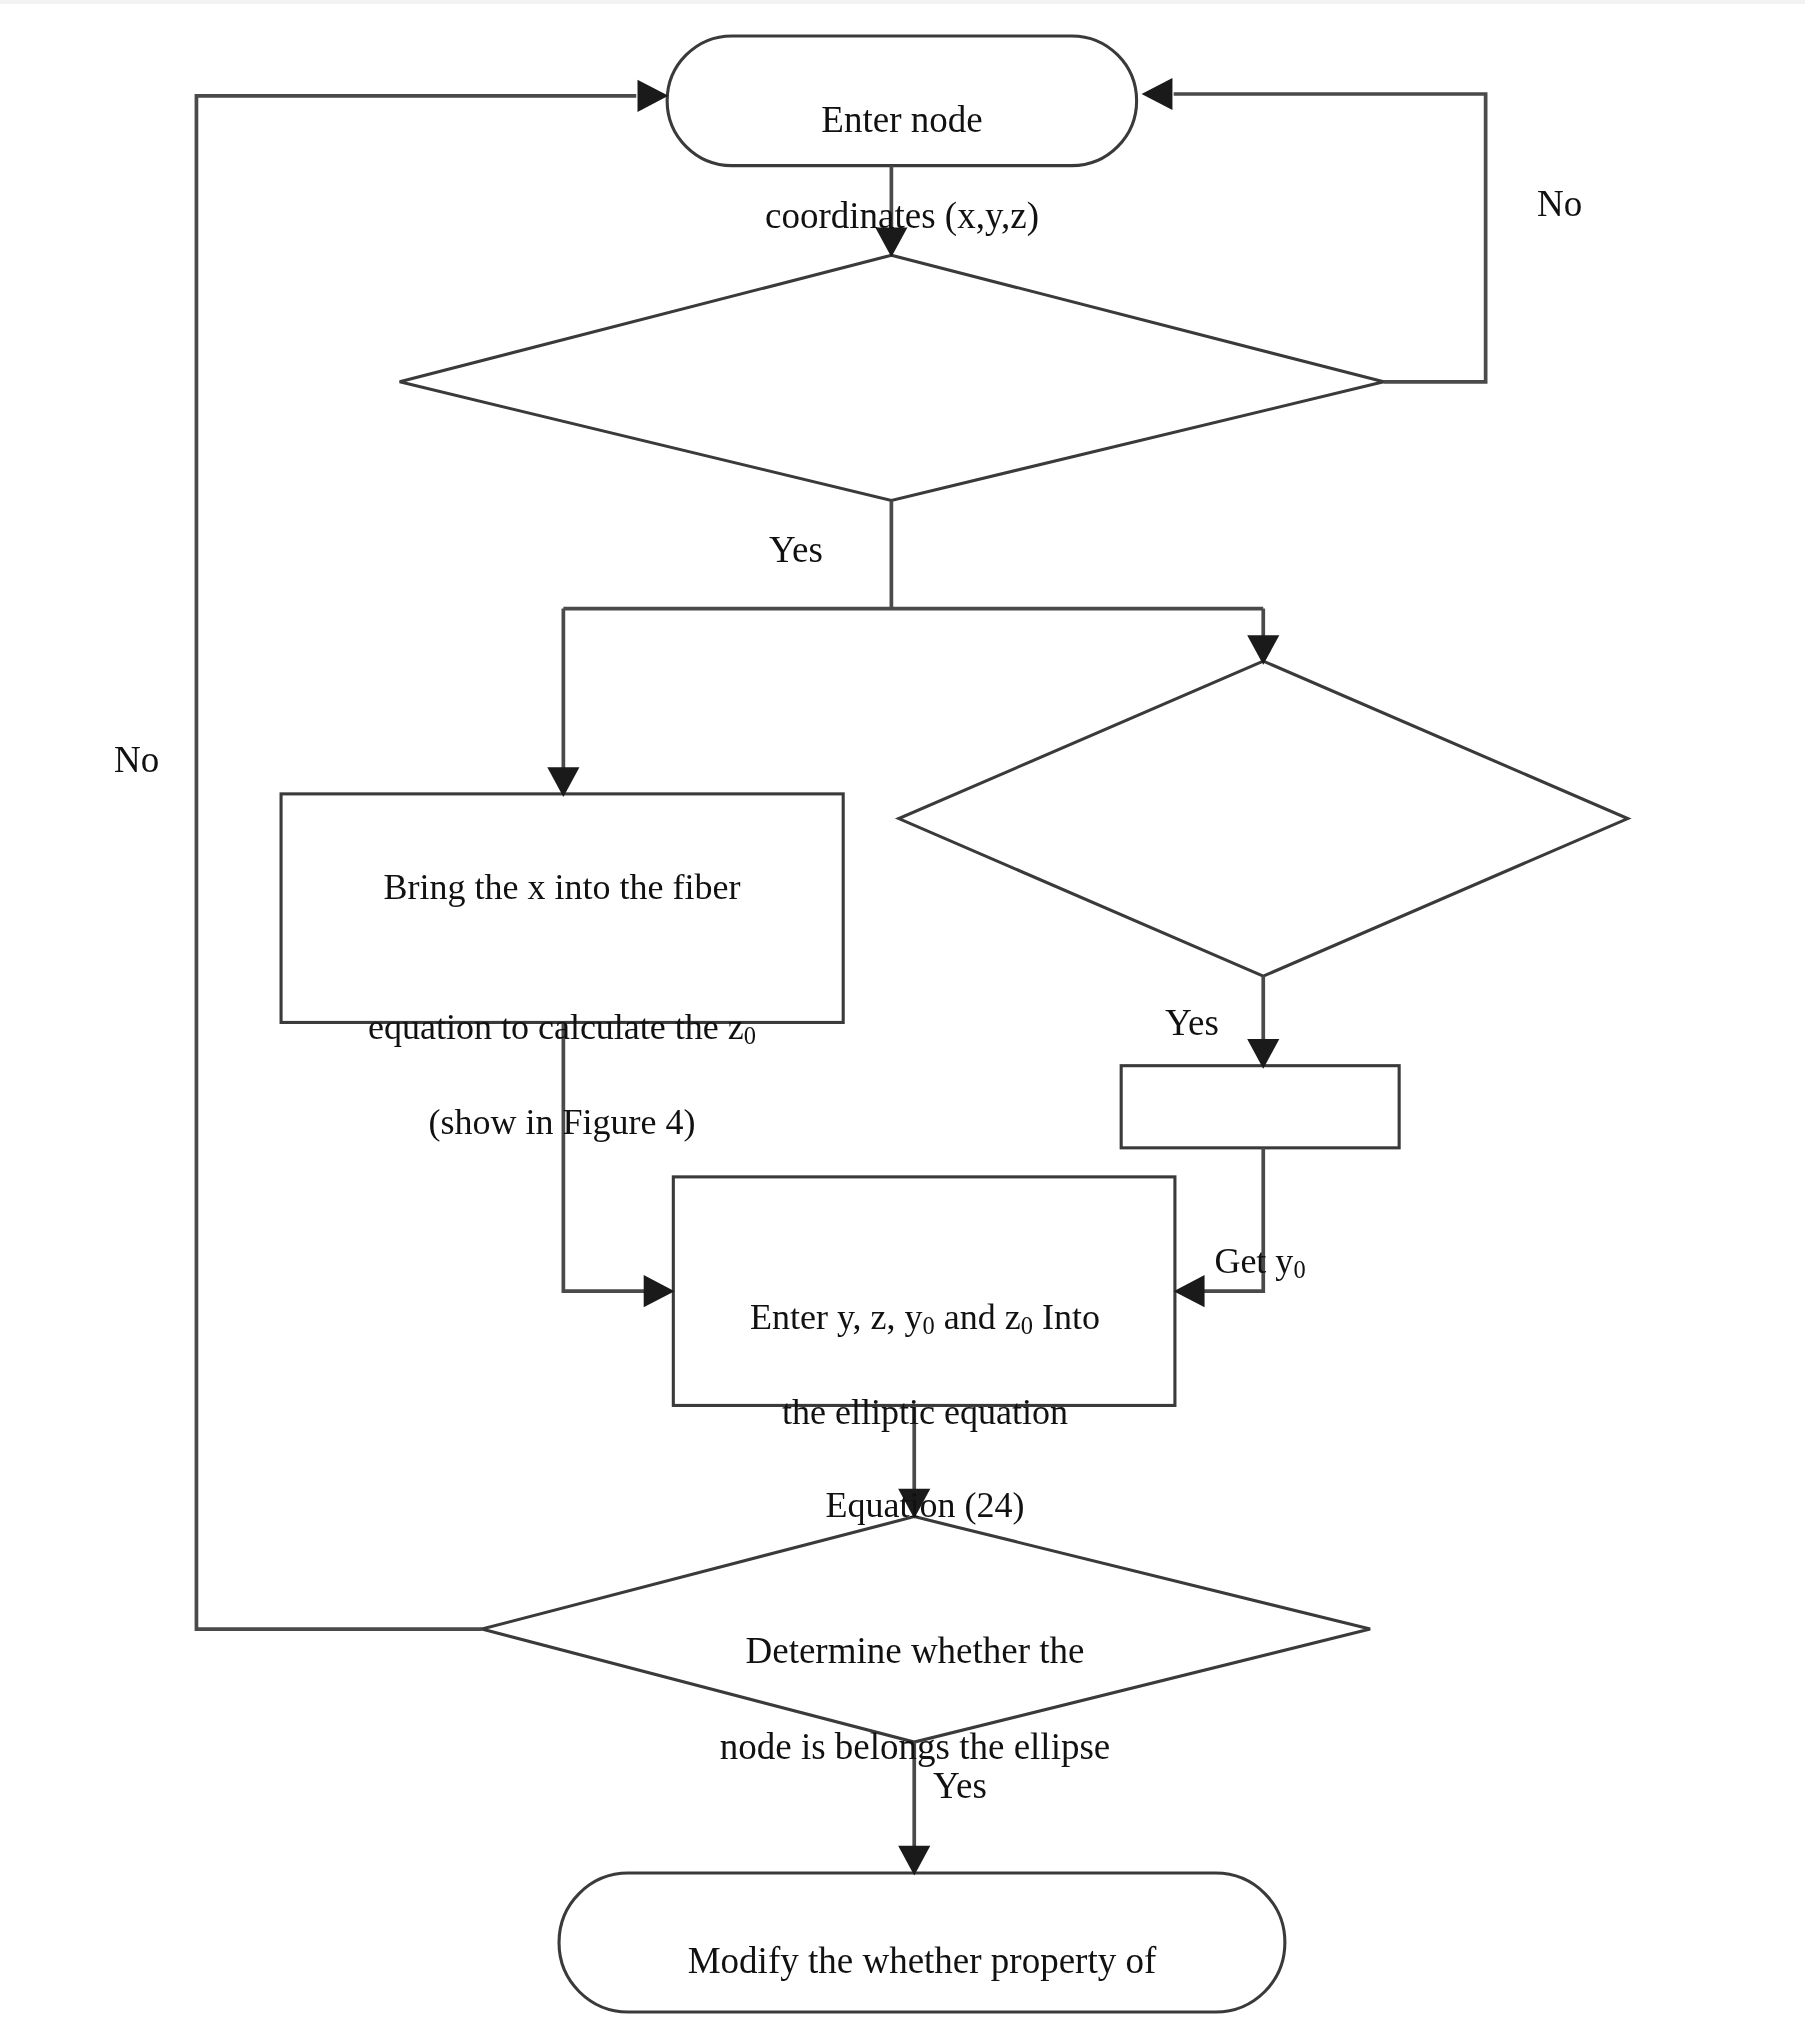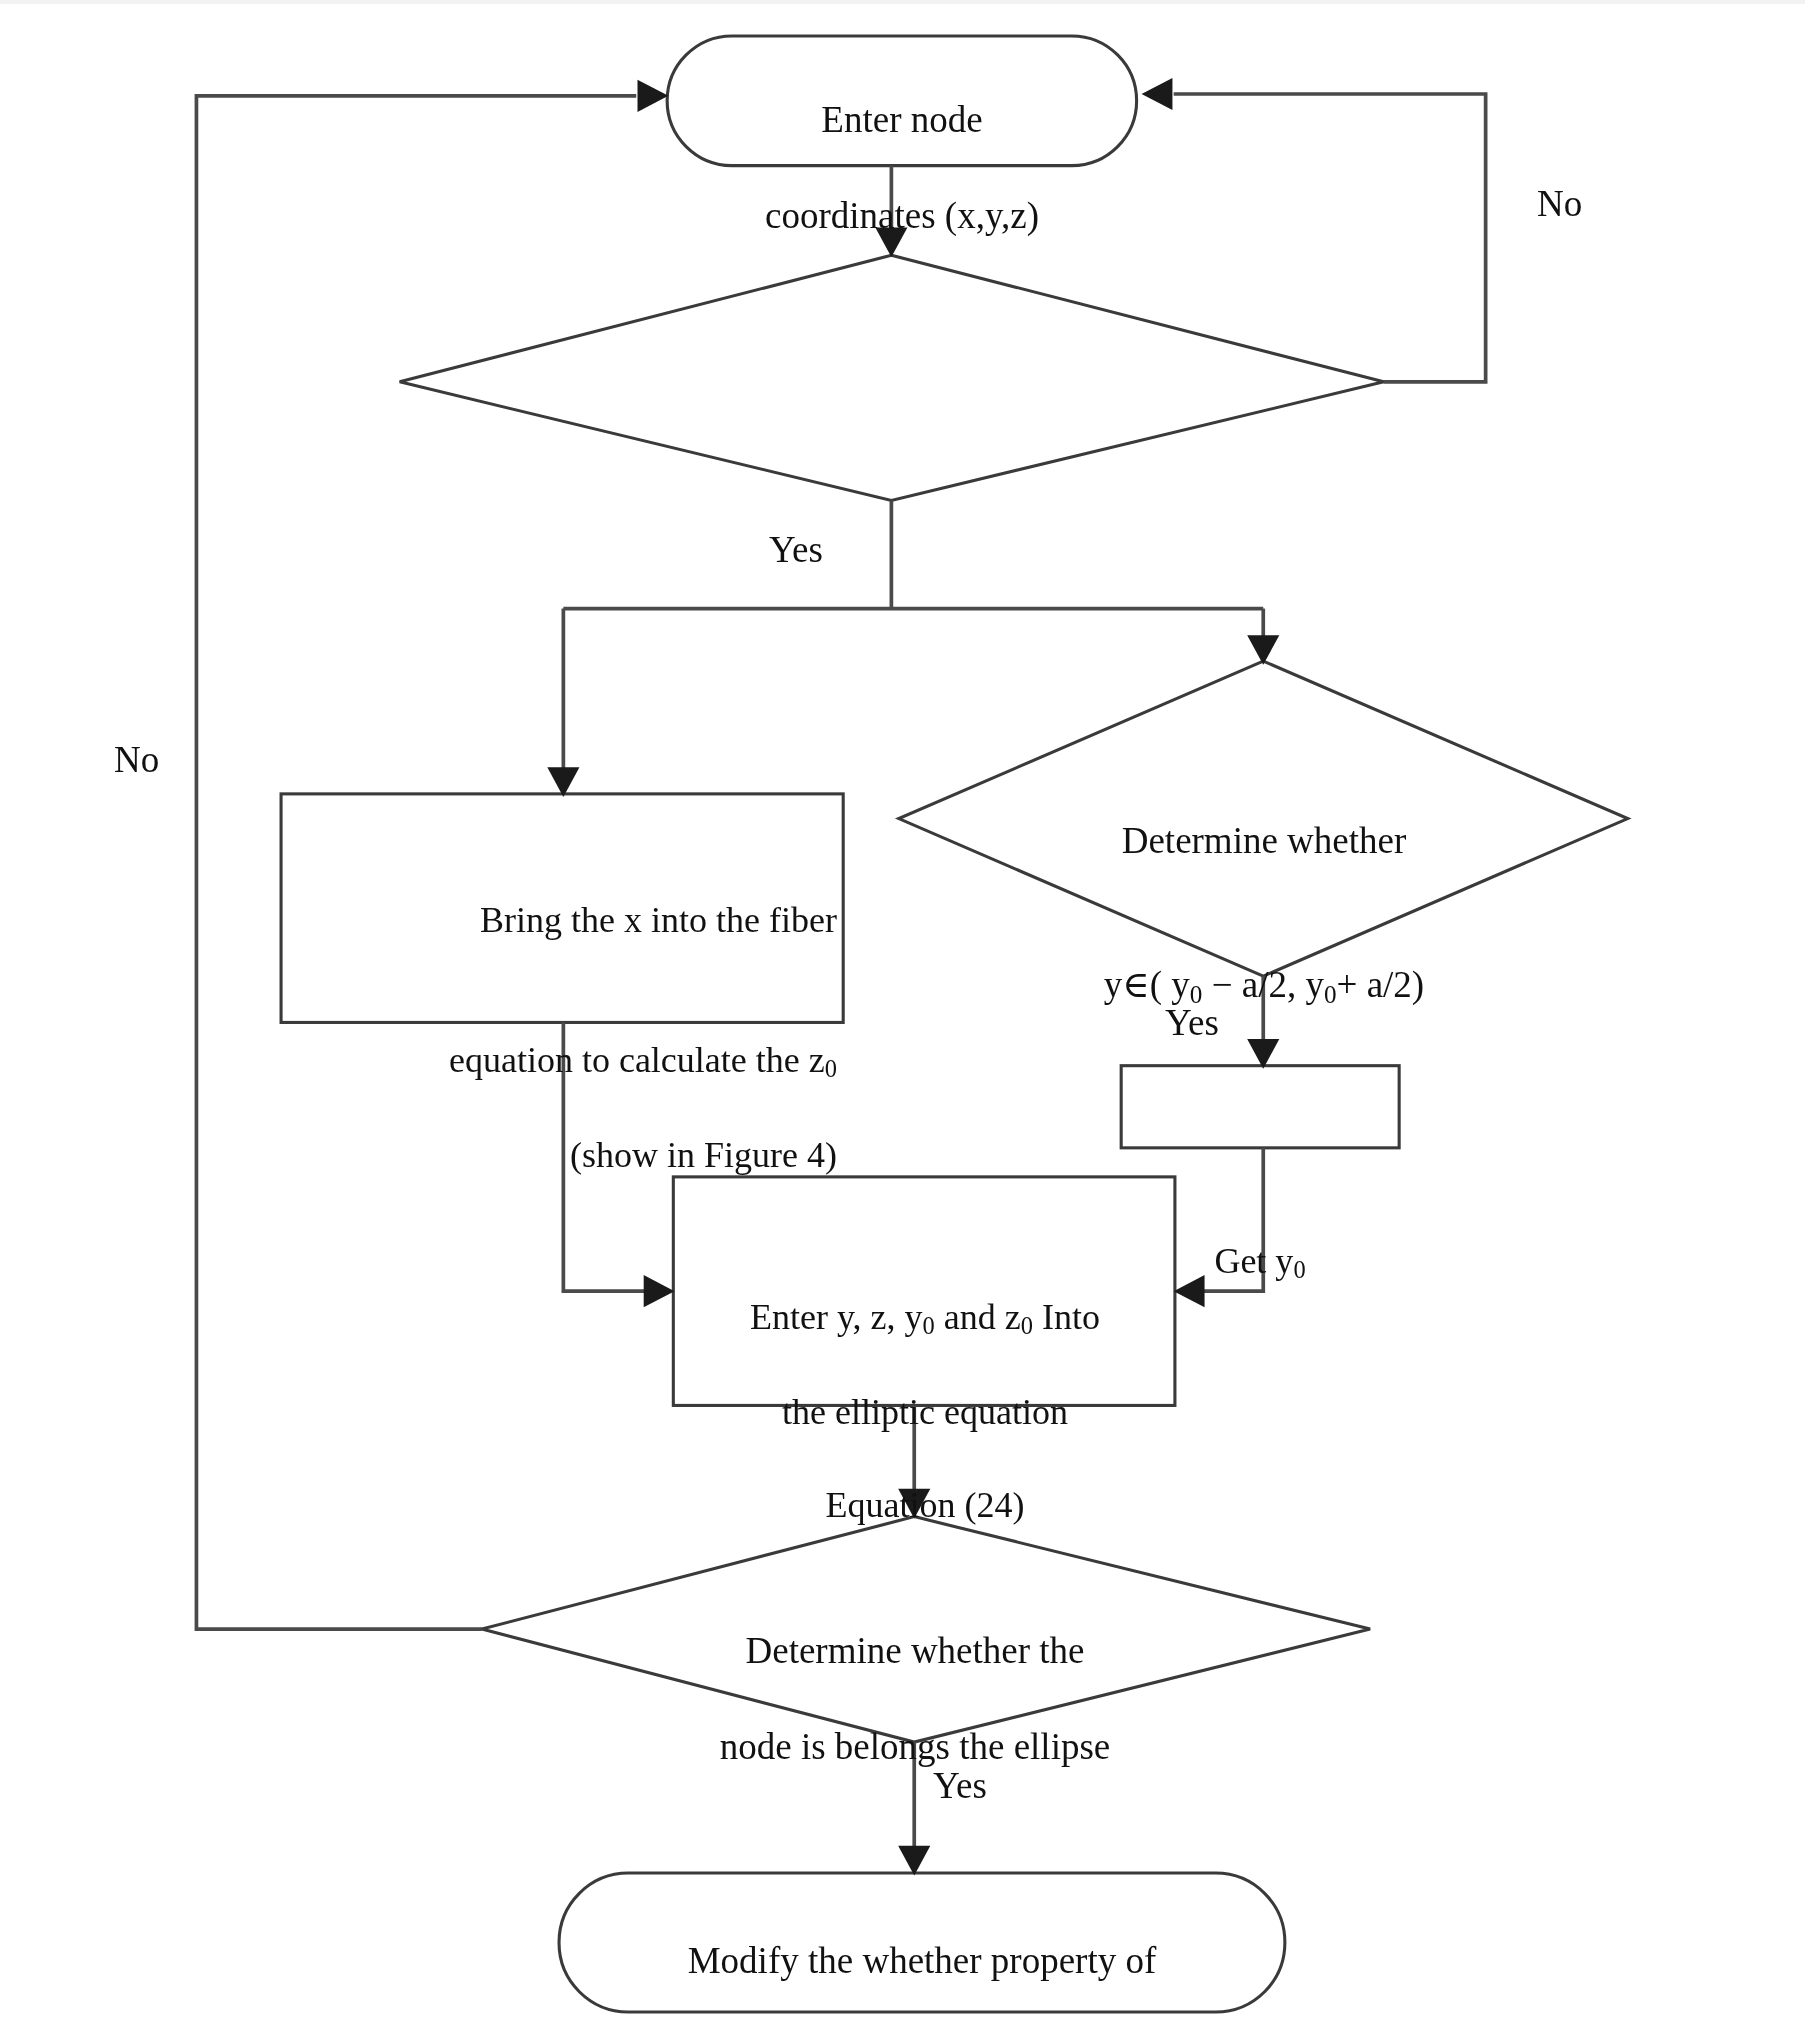--- a/index.html
+++ b/index.html
@@ -141,34 +141,28 @@
     <polygon class="arrowhead" points="1480,3036 1454,2988 1506,2988"></polygon>
 
   </svg>
 
   <div class="node-text t-terminal" style="left:667px; top:48px; width:470px;">
     <div>Enter node</div>
     <div>coordinates (x,y,z)</div>
   </div>
 
 
-  <div class="node-text t-process" style="left:287px; top:850px; width:550px;text-align:right;">
+  <div class="node-text t-process" style="left:287px; top:817px; width:550px;">
     <div>Bring the x  into the fiber</div>
     <div>
       <span>equation to calculate the z</span><sub>0</sub>
     </div>
     <div>(show in Figure 4)</div>
   </div>
 
-  <div class="node-text t-diamond" style="left:955px; top:769px; width:618px;">
-    <div>Determine whether</div>
-    <div>
-      <span>y</span><span>∈</span><span>( y</span><sub>0</sub><span> − a/2, y</span><sub>0</sub><span>+ a/2)</span>
-    </div>
-  </div>
 
   <div class="node-text t-small" style="left:1121px; top:1144px; width:278px;">
     <div>
       <span>Get y</span><sub>0</sub>
     </div>
   </div>
 
   <div class="node-text t-process" style="left:677px; top:1200px; width:496px;">
     <div>
       <span>Enter y, z, y</span><sub>0</sub><span> and z</span><sub>0</sub><span> Into</span>

